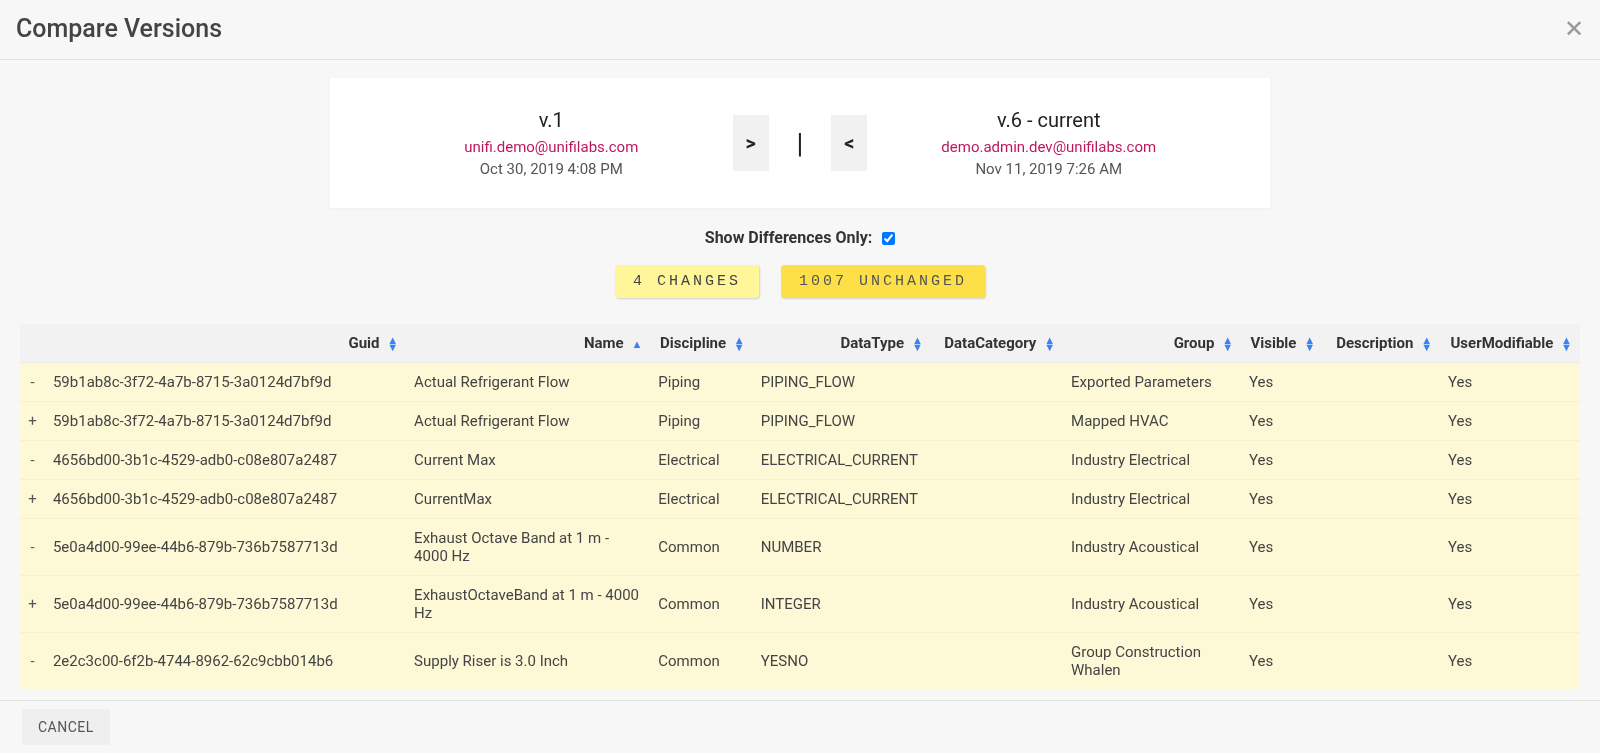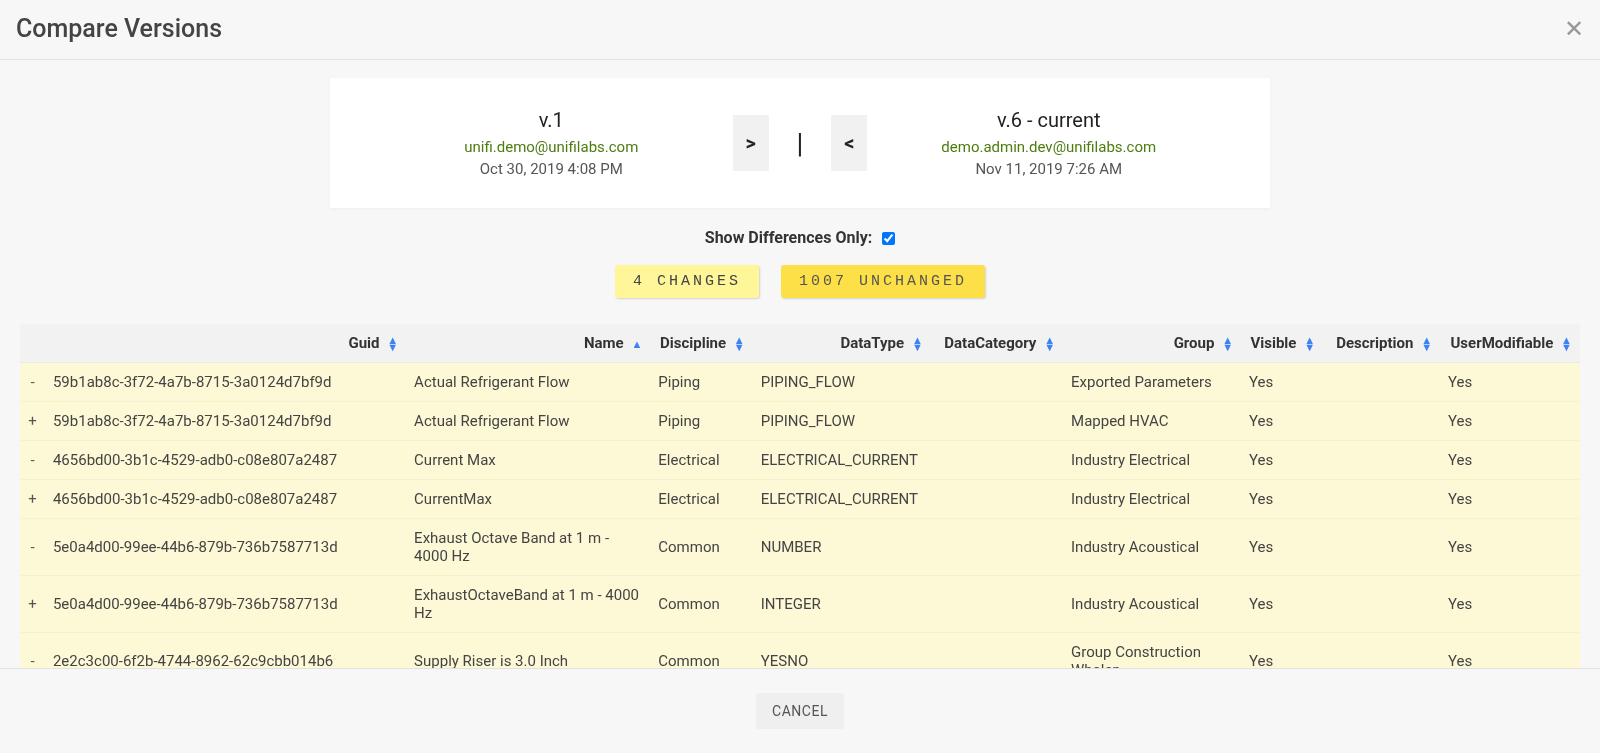--- a/index.html
+++ b/index.html
@@ -55,21 +55,21 @@
   text-align: center;
 }
 .version-title {
   font-size: 20px;
   font-weight: 400;
   color: #222;
   margin-bottom: 6px;
 }
 .version-email {
   font-size: 15px;
-  color: #4d7c0f;
+  color: #be185d;
   margin-bottom: 4px;
 }
 .version-date {
   font-size: 15px;
   color: #555;
 }
 .nav-group {
   display: flex;
   align-items: center;
   gap: 28px;
@@ -173,23 +173,23 @@
 .col-name { width: 240px; }
 .col-discipline { width: 100px; }
 .col-datatype { width: 175px; }
 .col-datacategory { width: 130px; }
 .col-group { width: 175px; }
 .col-visible { width: 75px; }
 .col-description { width: 115px; }
 .col-usermod { width: 130px; }
 .footer {
   border-top: 1px solid #e2e2e2;
-  padding: 24px 22px;
-  display: flex;
-  justify-content: center;
+  padding: 8px 22px;
+  display: flex;
+  justify-content: flex-start;
 }
 .cancel-btn {
   padding: 10px 16px;
   background: #efefef;
   color: #555;
   font-size: 14px;
   letter-spacing: 0.5px;
   cursor: pointer;
 }
 </style>

